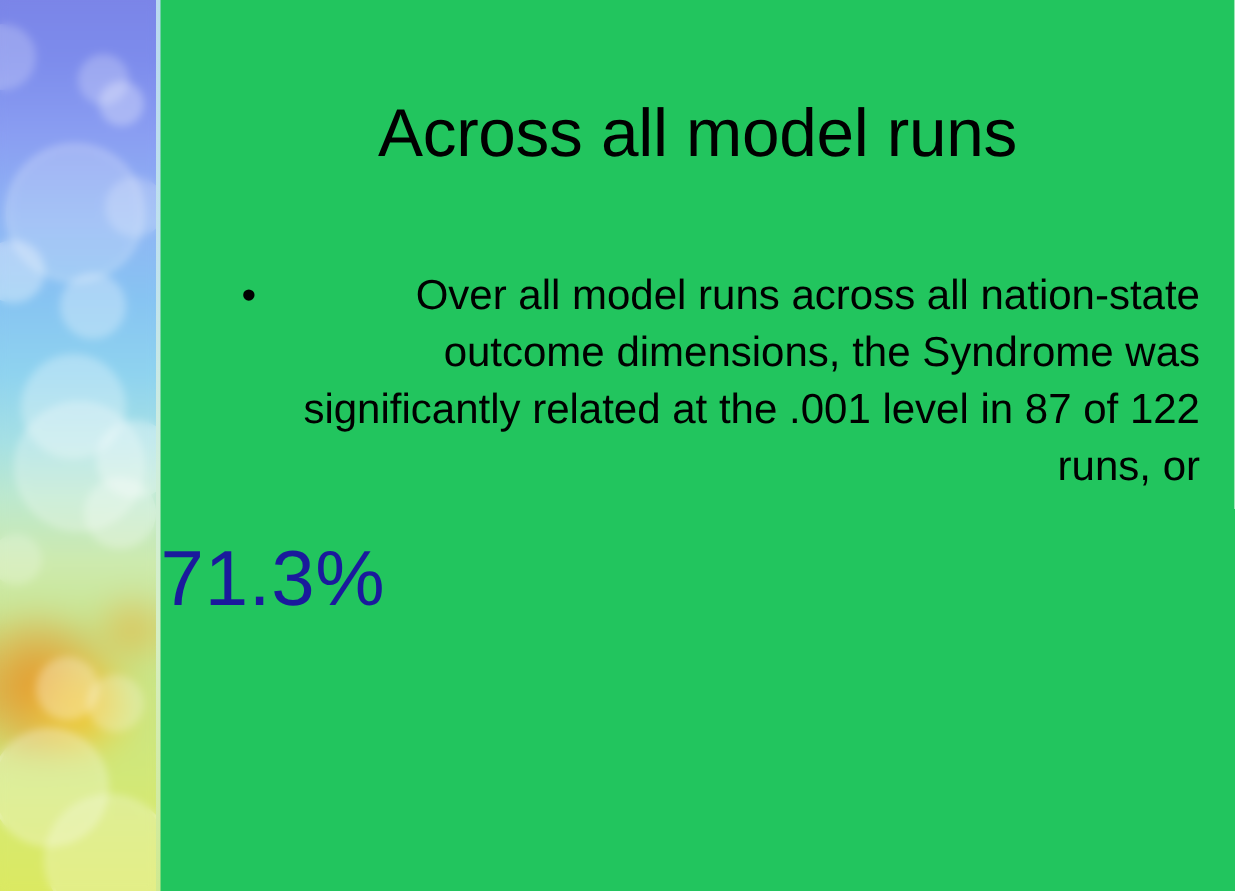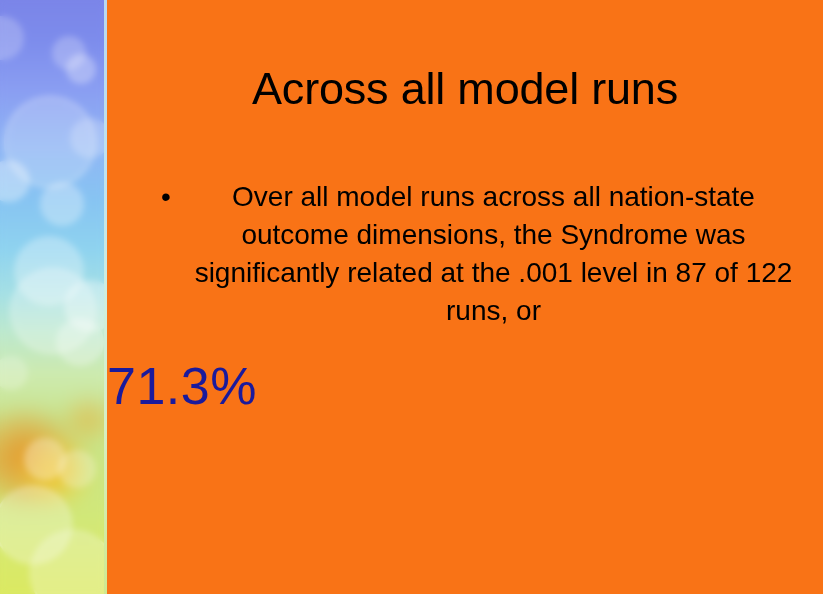--- a/index.html
+++ b/index.html
@@ -11,21 +11,21 @@
     width: 823px;
     height: 594px;
     overflow: hidden;
     font-family: "Liberation Sans", sans-serif;
   }
 
   .slide {
     position: relative;
     width: 823px;
     height: 594px;
-    background: #f97316;
+    background: #22c55e;
     overflow: hidden;
   }
 
   
   .sidebar {
     position: absolute;
     left: 0;
     top: 0;
     width: 104px;
     height: 594px;
@@ -171,21 +171,21 @@
     text-align: left;
     padding-left: 6px;
     box-sizing: border-box;
   }
 
   .bullet-text {
     flex: 1 1 auto;
     font-size: 28px;
     line-height: 38px;
     color: #000000;
-    text-align: center;
+    text-align: right;
   }
 
   .stat {
     position: absolute;
     left: 0;
     top: 355px;
     width: 716px;
     text-align: left;
     font-size: 52px;
     line-height: 62px;

